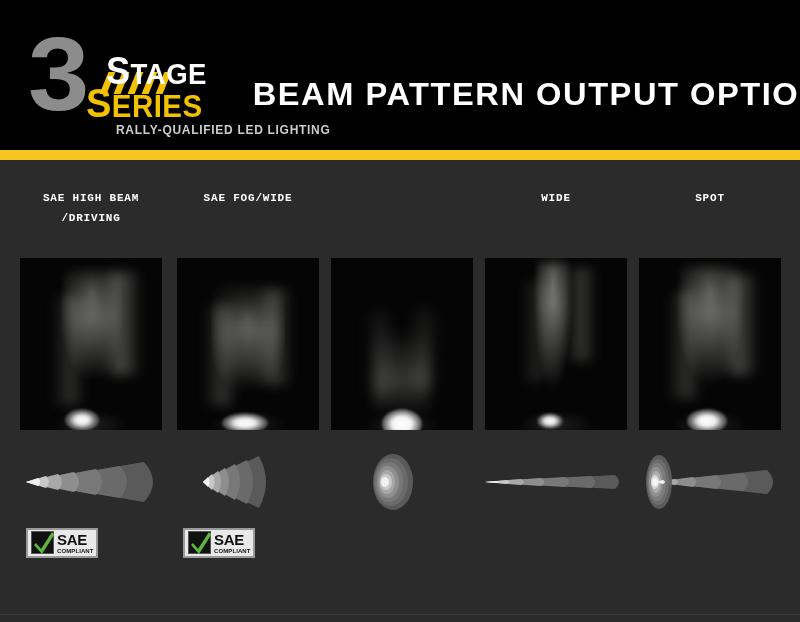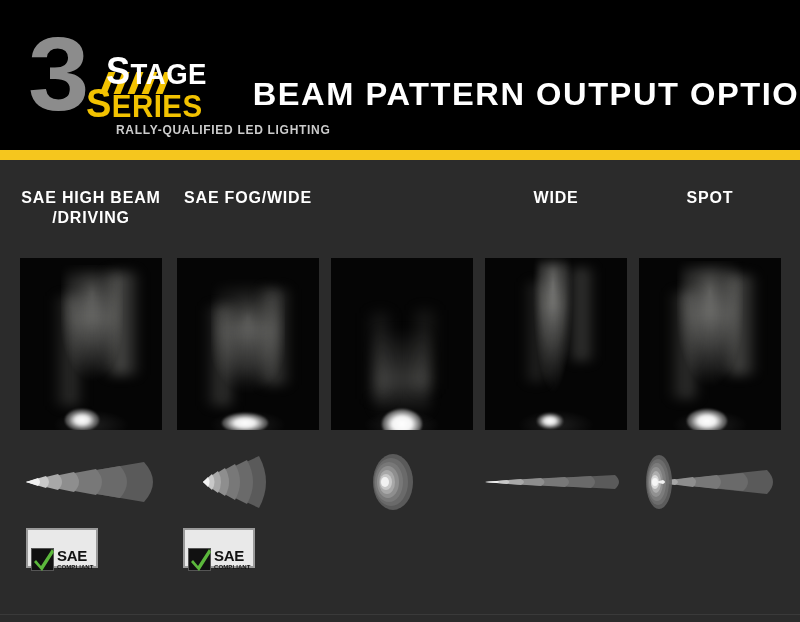--- a/index.html
+++ b/index.html
@@ -109,23 +109,23 @@
   }
   .col {
     position: absolute; top: 0;
     width: 142px; height: 462px;
   }
   .col-label {
     position: absolute; left: -6px; top: 28px;
     width: 154px;
     text-align: center;
     color: #ffffff;
-    font-family: Liberation Sans, sans-serif;
-    font-weight: bold;
-    font-size: 16px;
+    font-family: Liberation Mono, monospace;
+    font-weight: bold;
+    font-size: 11px;
     line-height: 20px;
     letter-spacing: 0.8px;
   }
   .col-label .l2 { display: block; }
 
   
   .photo {
     position: absolute; left: 0; top: 98px;
     width: 142px; height: 172px;
     background: #050505;
@@ -269,22 +269,22 @@
     width: 150px; height: 76px;
   }
   .pattern svg { display: block; width: 150px; height: 76px; }
 
   
   .badge {
     position: absolute; left: 6px; top: 368px;
     width: 72px; height: 30px;
     background: #e9e9e9;
     border: 2px solid #9a9a9a;
-    display: flex; align-items: flex-start;
-    padding: 18px 3px;
+    display: flex; align-items: flex-end;
+    padding: 2px 3px;
   }
   .badge-check {
     width: 23px; height: 23px;
     background: #111111;
     border: 1px solid #555;
     flex: 0 0 auto;
     position: relative;
   }
   .badge-check svg { position: absolute; left: 1px; top: -2px; }
   .badge-text {

